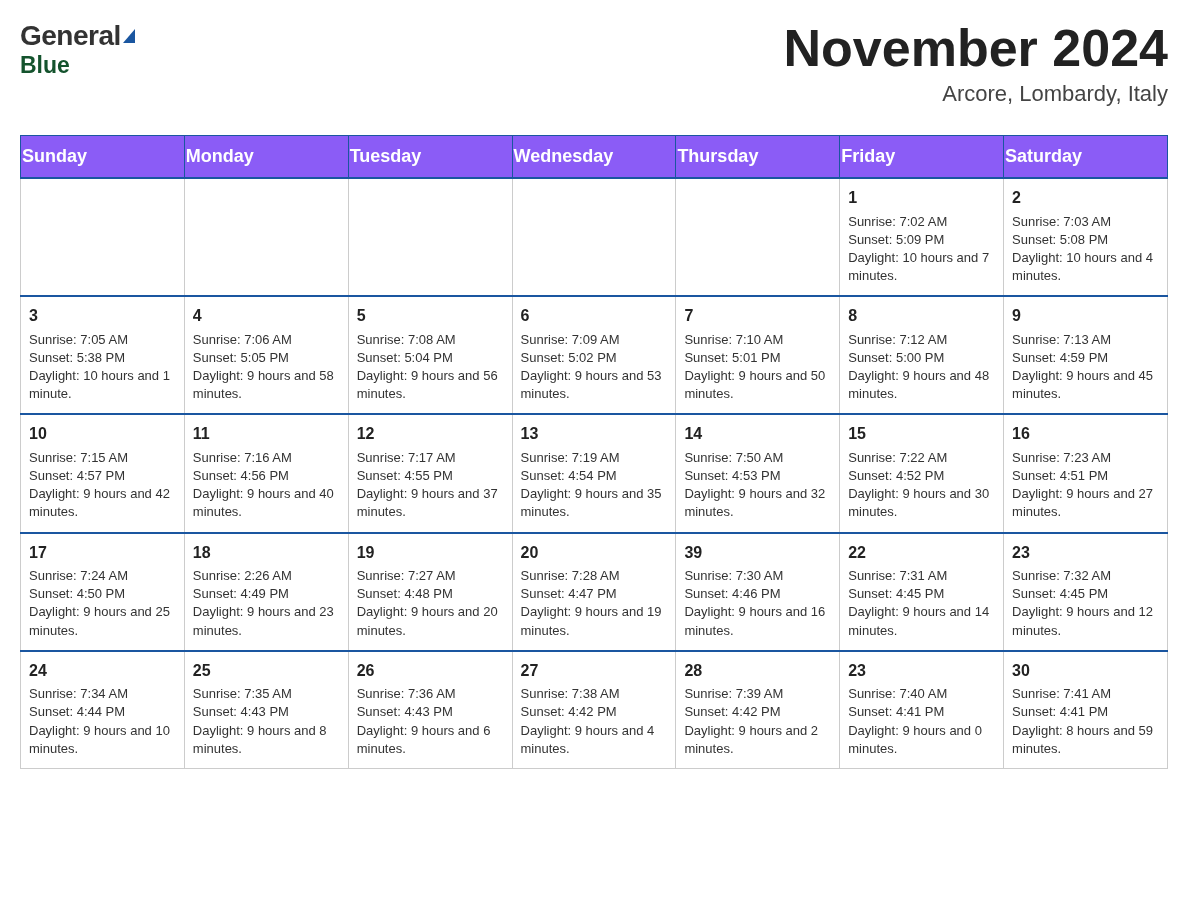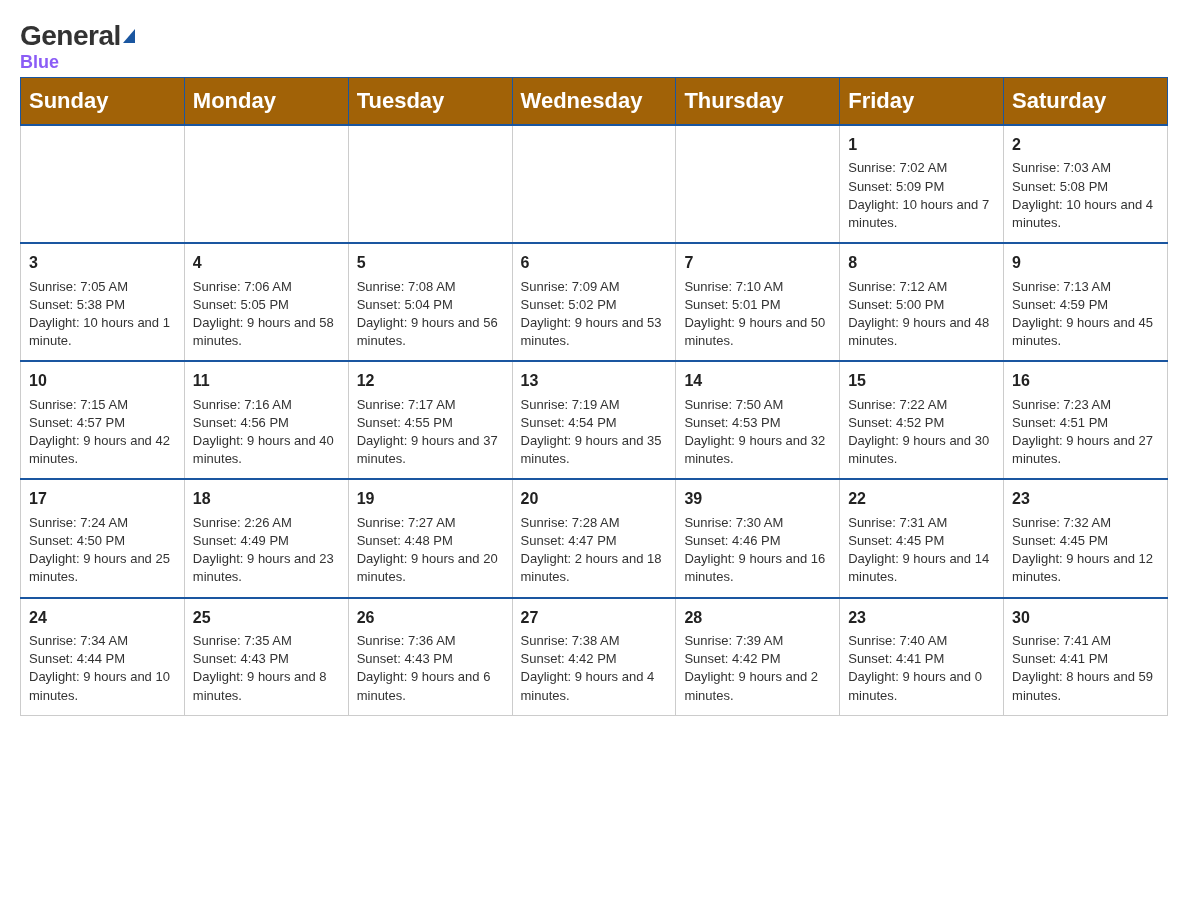--- a/index.html
+++ b/index.html
@@ -7,37 +7,37 @@
       font-family: Arial, sans-serif;
       background: #fff;
       padding: 20px;
       width: 1188px;
       min-height: 918px;
     }
     .header {
       display: flex;
       justify-content: space-between;
       align-items: flex-start;
-      margin-bottom: 4px;
+      margin-bottom: 28px;
     }
     .logo {
       display: flex;
       flex-direction: column;
       align-items: flex-start;
     }
     .logo-general {
       font-size: 28px;
       font-weight: bold;
       color: #333;
       letter-spacing: -0.5px;
     }
     .logo-blue {
-      font-size: 18px;
+      font-size: 23px;
       font-weight: bold;
-      color: #8b5cf6;
+      color: #14532d;
       display: flex;
       align-items: flex-end;
       gap: 2px;
     }
     .title-block {
       text-align: right;
     }
     .month-year {
       font-size: 52px;
       font-weight: bold;
@@ -48,25 +48,25 @@
       font-size: 22px;
       color: #444;
       margin-top: 4px;
     }
     .calendar {
       width: 100%;
       border-collapse: collapse;
       border: 1px solid #aaa;
     }
     .calendar th {
-      background-color: #a16207;
+      background-color: #8b5cf6;
       color: #fff;
-      font-size: 22px;
+      font-size: 18px;
       font-weight: bold;
-      padding: 10px 8px;
+      padding: 10px 1px;
       text-align: left;
       border: 1px solid #1a56a0;
     }
     .calendar td {
       vertical-align: top;
       padding: 8px 8px 10px 8px;
       border: 1px solid #ccc;
       width: 14.28%;
       min-height: 100px;
       font-size: 13px;
@@ -93,20 +93,22 @@
 <div class="header">
   <div class="logo">
     <div class="logo-general">
       <span>General</span><span style="display:inline-block; width:0; height:0; border-left:12px solid transparent; border-right:0px solid transparent; border-bottom:14px solid #1a56a0; margin-left:2px; position:relative; top:-2px;"></span>
     </div>
     <div class="logo-blue">
       <span>Blue</span>
     </div>
   </div>
   <div class="title-block">
+    <div class="month-year">November 2024</div>
+    <div class="location">Arcore, Lombardy, Italy</div>
   </div>
 </div>
 
 <table class="calendar">
   <thead>
     <tr>
       <th>Sunday</th>
       <th>Monday</th>
       <th>Tuesday</th>
       <th>Wednesday</th>
@@ -140,21 +142,21 @@
         <td><span class="day-number">12</span><span>Sunrise: 7:17 AM</span><br><span>Sunset: 4:55 PM</span><br><span>Daylight: 9 hours and 37 minutes.</span></td>
         <td><span class="day-number">13</span><span>Sunrise: 7:19 AM</span><br><span>Sunset: 4:54 PM</span><br><span>Daylight: 9 hours and 35 minutes.</span></td>
         <td><span class="day-number">14</span><span>Sunrise: 7:50 AM</span><br><span>Sunset: 4:53 PM</span><br><span>Daylight: 9 hours and 32 minutes.</span></td>
         <td><span class="day-number">15</span><span>Sunrise: 7:22 AM</span><br><span>Sunset: 4:52 PM</span><br><span>Daylight: 9 hours and 30 minutes.</span></td>
         <td><span class="day-number">16</span><span>Sunrise: 7:23 AM</span><br><span>Sunset: 4:51 PM</span><br><span>Daylight: 9 hours and 27 minutes.</span></td>
       </tr>
       <tr class="week-row">
         <td><span class="day-number">17</span><span>Sunrise: 7:24 AM</span><br><span>Sunset: 4:50 PM</span><br><span>Daylight: 9 hours and 25 minutes.</span></td>
         <td><span class="day-number">18</span><span>Sunrise: 2:26 AM</span><br><span>Sunset: 4:49 PM</span><br><span>Daylight: 9 hours and 23 minutes.</span></td>
         <td><span class="day-number">19</span><span>Sunrise: 7:27 AM</span><br><span>Sunset: 4:48 PM</span><br><span>Daylight: 9 hours and 20 minutes.</span></td>
-        <td><span class="day-number">20</span><span>Sunrise: 7:28 AM</span><br><span>Sunset: 4:47 PM</span><br><span>Daylight: 2 hours and 18 minutes.</span></td>
+        <td><span class="day-number">20</span><span>Sunrise: 7:28 AM</span><br><span>Sunset: 4:47 PM</span><br><span>Daylight: 9 hours and 19 minutes.</span></td>
         <td><span class="day-number">39</span><span>Sunrise: 7:30 AM</span><br><span>Sunset: 4:46 PM</span><br><span>Daylight: 9 hours and 16 minutes.</span></td>
         <td><span class="day-number">22</span><span>Sunrise: 7:31 AM</span><br><span>Sunset: 4:45 PM</span><br><span>Daylight: 9 hours and 14 minutes.</span></td>
         <td><span class="day-number">23</span><span>Sunrise: 7:32 AM</span><br><span>Sunset: 4:45 PM</span><br><span>Daylight: 9 hours and 12 minutes.</span></td>
       </tr>
       <tr class="week-row">
         <td><span class="day-number">24</span><span>Sunrise: 7:34 AM</span><br><span>Sunset: 4:44 PM</span><br><span>Daylight: 9 hours and 10 minutes.</span></td>
         <td><span class="day-number">25</span><span>Sunrise: 7:35 AM</span><br><span>Sunset: 4:43 PM</span><br><span>Daylight: 9 hours and 8 minutes.</span></td>
         <td><span class="day-number">26</span><span>Sunrise: 7:36 AM</span><br><span>Sunset: 4:43 PM</span><br><span>Daylight: 9 hours and 6 minutes.</span></td>
         <td><span class="day-number">27</span><span>Sunrise: 7:38 AM</span><br><span>Sunset: 4:42 PM</span><br><span>Daylight: 9 hours and 4 minutes.</span></td>
         <td><span class="day-number">28</span><span>Sunrise: 7:39 AM</span><br><span>Sunset: 4:42 PM</span><br><span>Daylight: 9 hours and 2 minutes.</span></td>

